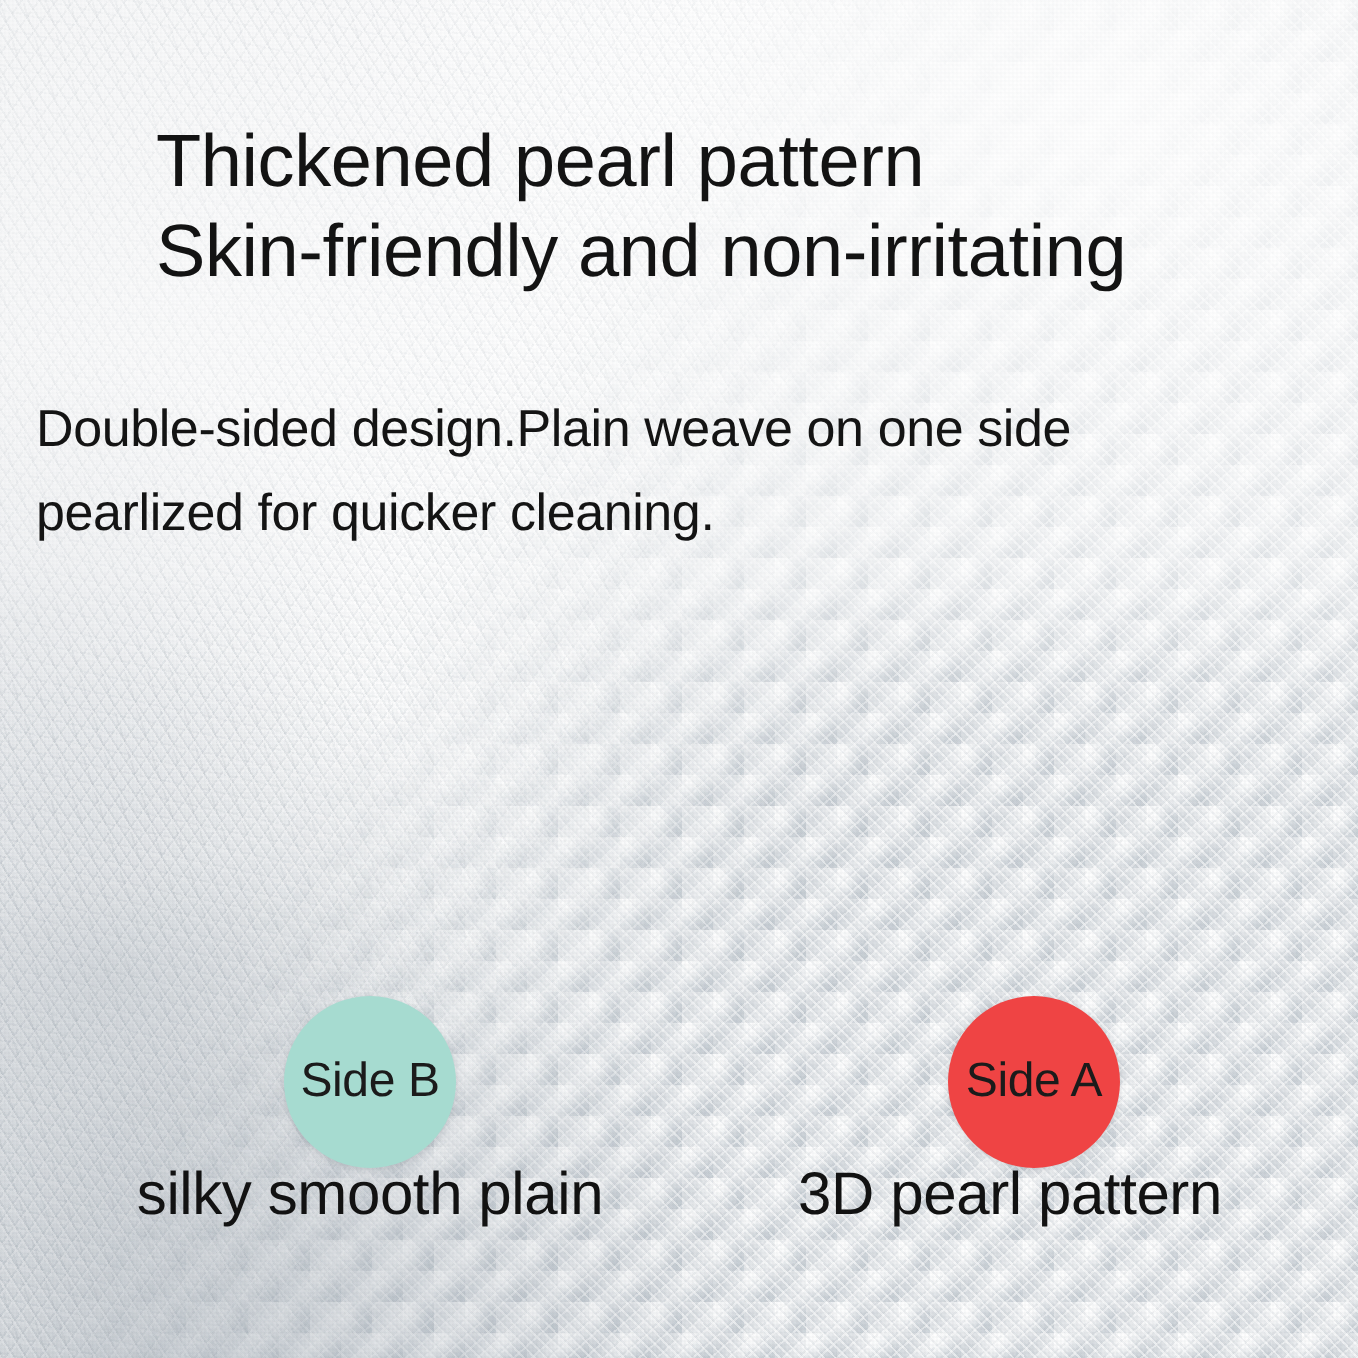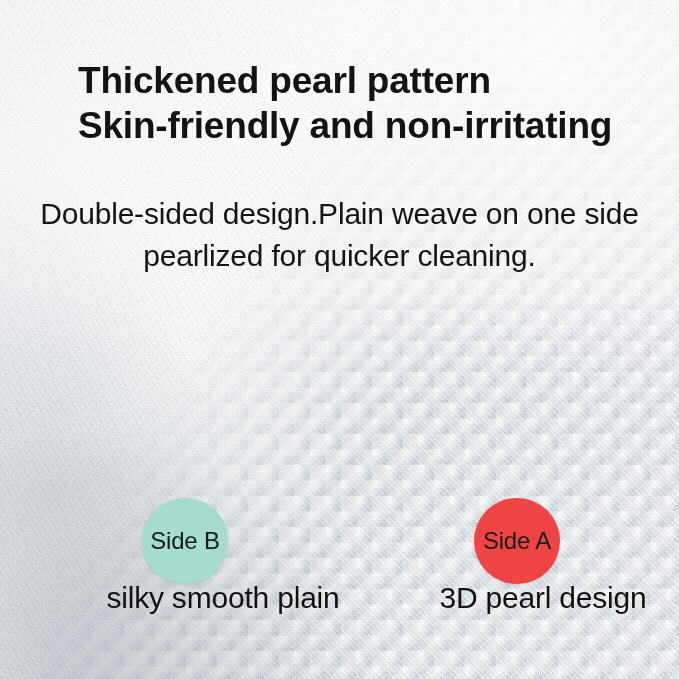--- a/index.html
+++ b/index.html
@@ -125,31 +125,30 @@
 
   
   #content{position:absolute;inset:0;}
 
   #headline{
     position:absolute;left:0;right:0;top:58px;
     padding-left:78px;
     color:#131313;
     font-size:37px;
     line-height:45px;
-    font-weight:700;
+    font-weight:400;
     letter-spacing:-.2px;
     white-space:nowrap;
   }
   #headline .hl-line{display:block;}
 
   #subhead{
     position:absolute;left:18px;right:18px;top:193px;
-    text-align:center;
     color:#141414;
-    font-size:30px;
+    font-size:26px;
     line-height:42px;
     font-weight:400;
     letter-spacing:-.2px;
   }
   #subhead .sub-line{display:block;white-space:nowrap;}
 
   
   .badge{
     position:absolute;
     width:86px;height:86px;border-radius:50%;
@@ -163,21 +162,20 @@
   #badge-side-a{left:474px;top:498px;background:#ef4444;}
 
   .caption{
     position:absolute;top:578px;
     font-size:30px;
     line-height:40px;
     color:#121212;
     letter-spacing:-.2px;
     white-space:nowrap;
     text-align:center;
-    padding-left:38px;
   }
   #caption-side-b{left:0;width:370px;}
   #caption-side-a{left:330px;width:350px;}
 </style>
 </head>
 <body>
 
 <div id="poster">
 
   <div class="bg-layer" id="bg-base"></div>
@@ -205,16 +203,16 @@
     <div class="badge" id="badge-side-b">
       <span>Side B</span>
     </div>
 
     <div class="badge" id="badge-side-a">
       <span>Side A</span>
     </div>
 
     <div class="caption" id="caption-side-b">silky smooth plain</div>
 
-    <div class="caption" id="caption-side-a">3D pearl design</div>
+    <div class="caption" id="caption-side-a">3D pearl pattern</div>
 
   </div>
 </div>
 
 </body></html>

